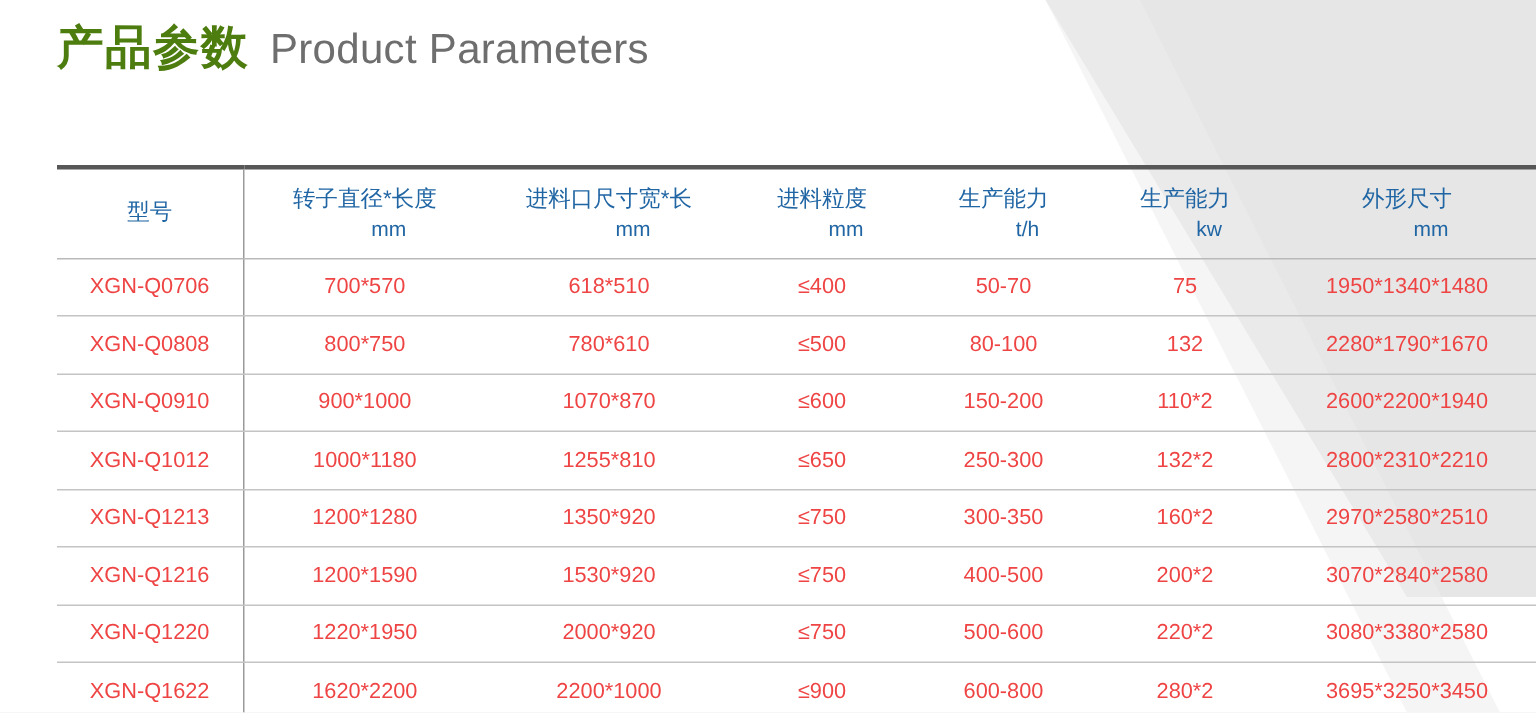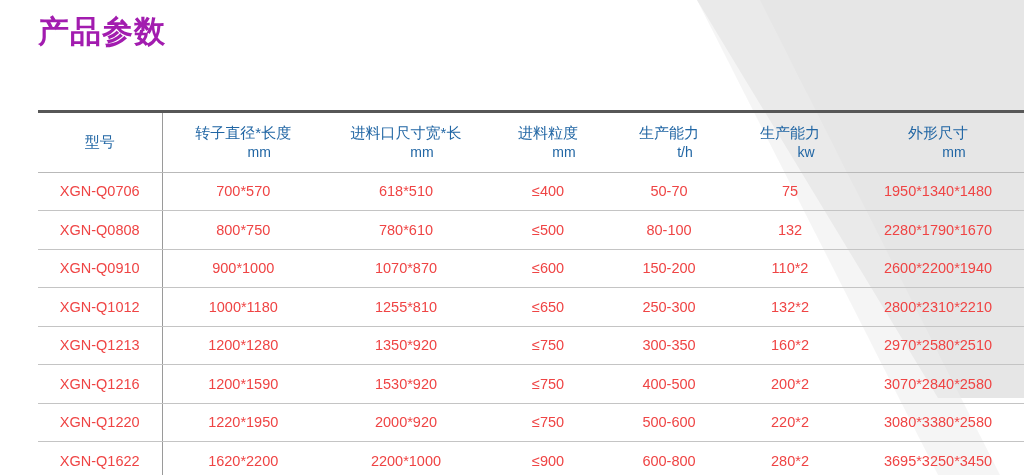--- a/index.html
+++ b/index.html
@@ -55,21 +55,21 @@
     left: 38px;
     top: 16px;
     display: flex;
     align-items: baseline;
     gap: 14px;
     white-space: nowrap;
   }
   .heading-cn {
     font-size: 31px;
     font-weight: bold;
-    color: #a21caf;
+    color: #4d7c0f;
     letter-spacing: 1px;
     line-height: 1;
   }
   .heading-en {
     font-size: 28px;
     font-weight: normal;
     color: #6e6e6e;
     line-height: 1;
     letter-spacing: 0.2px;
   }
@@ -147,20 +147,21 @@
 
 <div id="page">
 
   <div class="bg-layer">
     <div class="wedge-main"></div>
     <div class="wedge-soft"></div>
   </div>
 
   <div class="heading">
     <span class="heading-cn">产品参数</span>
+    <span class="heading-en">Product Parameters</span>
   </div>
 
   <div class="table-wrap">
     <table class="spec">
       <colgroup>
         <col class="c0">
           <col class="c1">
           <col class="c2">
           <col class="c3">
         <col class="c4">

